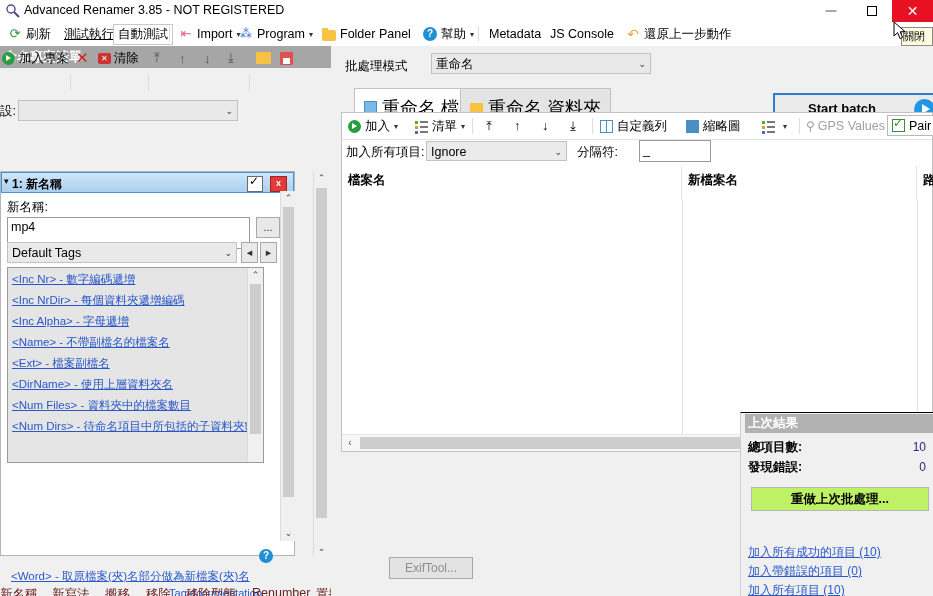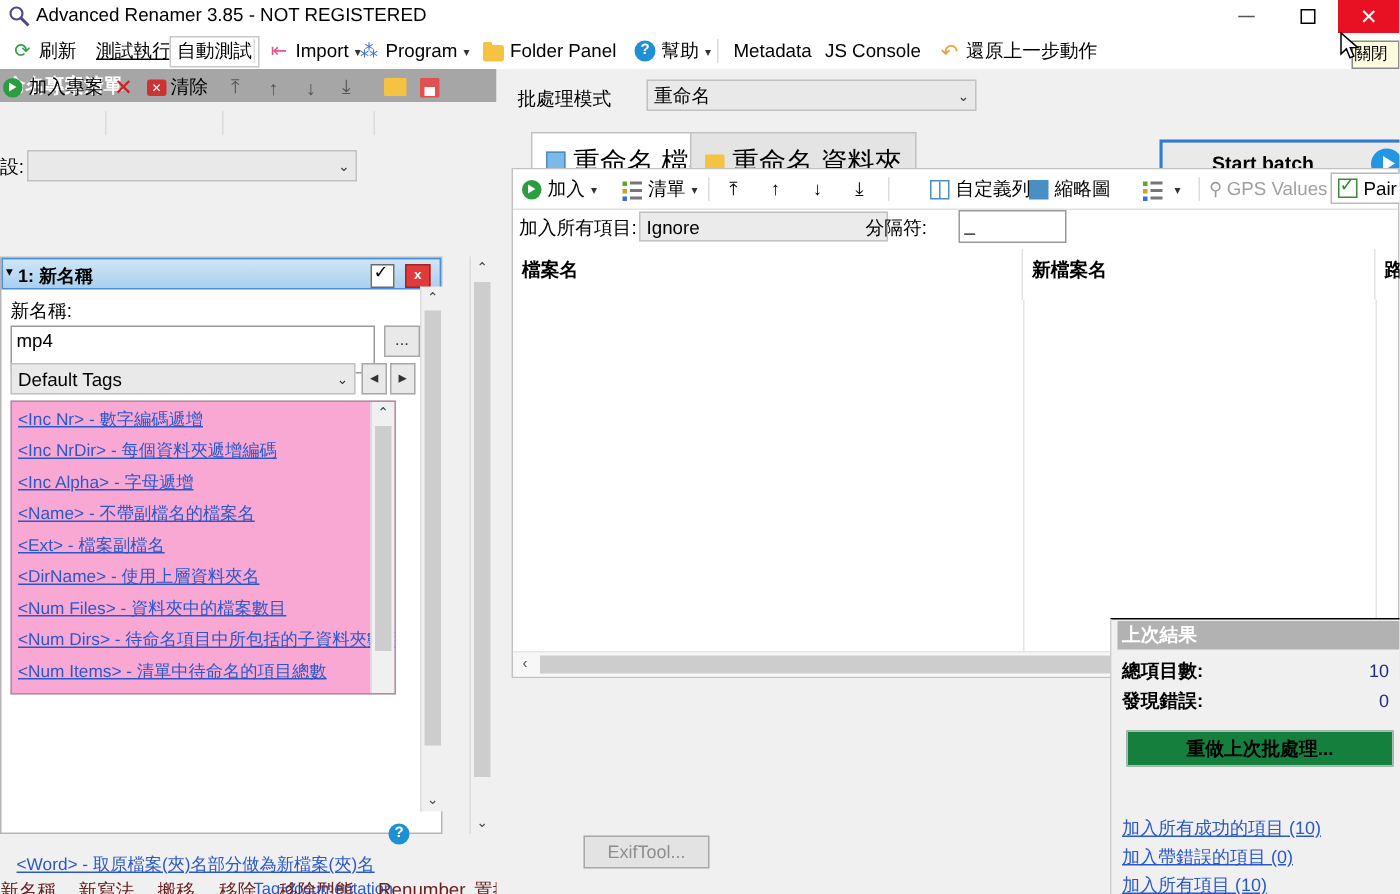--- a/index.html
+++ b/index.html
@@ -69,21 +69,21 @@
   .mh-check:after{content:"✓";position:absolute;left:1px;top:-3px;font-size:12px;color:#000;}
   .mh-close{position:absolute;right:6px;top:3px;width:15px;height:14px;background:#e03b3b;border:1px solid #a92020;
     color:#fff;font-size:9px;text-align:center;line-height:13px;font-weight:bold;}
 
   .lbl{position:absolute;font-size:12.5px;color:#000;}
   .txt{position:absolute;background:#fff;border:1px solid #9a9a9a;box-sizing:border-box;
     font-size:12.5px;line-height:19px;padding-left:3px;}
   .smallbtn{position:absolute;background:#e9e9e9;border:1px solid #a8a8a8;box-sizing:border-box;
     font-size:11px;text-align:center;color:#333;}
 
-  .taglist{position:absolute;left:6px;top:95px;width:257px;height:196px;background:#f9a8d4;border:1px solid #9a9a9a;box-sizing:border-box;overflow:hidden;}
+  .taglist{position:absolute;left:6px;top:95px;width:257px;height:196px;background:#e5e5e5;border:1px solid #9a9a9a;box-sizing:border-box;overflow:hidden;}
   .tagitem{position:absolute;left:4px;font-size:11.5px;color:#2a58c8;text-decoration:underline;white-space:nowrap;}
   .tagdoc{position:absolute;right:4px;bottom:2px;font-size:11px;color:#2a58c8;text-decoration:underline;}
 
   .vscroll{position:absolute;width:15px;background:#f0f0f0;border-left:1px solid #dcdcdc;}
   .vscroll .thumb{position:absolute;left:2px;width:11px;background:#cdcdcd;}
   .vscroll .up,.vscroll .dn{position:absolute;left:0;width:15px;height:15px;font-size:9px;text-align:center;line-height:15px;color:#444;}
   .vscroll .up{top:0;} .vscroll .dn{bottom:0;}
 
   .helpdot{position:absolute;width:14px;height:14px;border-radius:50%;background:#1e90d4;color:#fff;
     font-size:10px;font-weight:bold;text-align:center;line-height:14px;}
@@ -149,21 +149,21 @@
   .exif-btn{position:absolute;left:58px;top:511px;width:84px;height:22px;background:#e3e3e3;
     border:1px solid #a8a8a8;box-sizing:border-box;text-align:center;line-height:21px;font-size:12px;color:#8e8e8e;}
 
   
   .res{position:absolute;left:409px;top:366px;width:193px;height:184px;background:#f0f0f0;
     border-left:1px solid #cfcfcf;border-top:1px solid #000000;}
   .res-head{position:absolute;left:4px;top:1px;width:188px;height:19px;background:#b2b2b2;color:#fff;
     font-size:12.5px;font-weight:bold;line-height:19px;padding-left:3px;box-sizing:border-box;}
   .res-lbl{position:absolute;left:7px;font-size:12.5px;font-weight:bold;}
   .res-val{position:absolute;right:8px;font-size:12px;color:#2a2a7a;}
-  .redo-btn{position:absolute;left:10px;top:74px;width:178px;height:24px;background:#15803d;
+  .redo-btn{position:absolute;left:10px;top:74px;width:178px;height:24px;background:#bef264;
     border:1px solid #b6b6b6;box-sizing:border-box;text-align:center;line-height:23px;font-size:12.5px;font-weight:bold;}
   .res-link{position:absolute;left:7px;font-size:12px;color:#2a58c8;text-decoration:underline;white-space:nowrap;}
 
   
   .cursor{position:absolute;left:893px;top:21px;width:14px;height:20px;z-index:60;}
   .tooltip{position:absolute;left:901px;top:27px;width:32px;height:19px;background:#fffbe0;
     border:1px solid #8a8a8a;box-sizing:border-box;font-size:11px;line-height:17px;padding-left:1px;
     overflow:hidden;white-space:nowrap;z-index:55;}
 </style>
 </head>
@@ -294,21 +294,20 @@
 
       <div class="taglist">
         <div class="tagitem" style="top:4px;">&lt;Inc Nr&gt; - 數字編碼遞增</div>
         <div class="tagitem" style="top:25px;">&lt;Inc NrDir&gt; - 每個資料夾遞增編碼</div>
         <div class="tagitem" style="top:46px;text-decoration:underline;">&lt;Inc Alpha&gt; - 字母遞增</div>
         <div class="tagitem" style="top:67px;">&lt;Name&gt; - 不帶副檔名的檔案名</div>
         <div class="tagitem" style="top:88px;">&lt;Ext&gt; - 檔案副檔名</div>
         <div class="tagitem" style="top:109px;">&lt;DirName&gt; - 使用上層資料夾名</div>
         <div class="tagitem" style="top:130px;">&lt;Num Files&gt; - 資料夾中的檔案數目</div>
         <div class="tagitem" style="top:151px;">&lt;Num Dirs&gt; - 待命名項目中所包括的子資料夾數目</div>
-        <div class="tagitem" style="top:172px;">&lt;Num Items&gt; - 清單中待命名的項目總數</div>
         <div class="vscroll" style="right:0;top:0;height:196px;">
           <div class="up">⌃</div>
           <div class="thumb" style="top:16px;height:150px;"></div>
         </div>
       </div>
       <div class="tagitem" style="left:10px;top:397px;position:absolute;">&lt;Word&gt; - 取原檔案(夾)名部分做為新檔案(夾)名</div>
       <div class="tagdoc" style="top:415px;right:32px;">Tag documentation</div>
 
       <div class="helpdot" style="left:258px;top:377px;">?</div>
     </div>
@@ -376,21 +375,21 @@
           <span class="ico-list ico-bul"></span>
             <span>清單</span>
             <span class="caret">▾</span>
         </div>
         <div class="vsep" style="left:130px;"></div>
         <div class="t2 arrow-btn" style="left:136px;width:22px;justify-content:center;">⤒</div>
         <div class="t2 arrow-btn" style="left:164px;width:22px;justify-content:center;">↑</div>
         <div class="t2 arrow-btn" style="left:192px;width:22px;justify-content:center;">↓</div>
         <div class="t2 arrow-btn" style="left:220px;width:22px;justify-content:center;">⤓</div>
         <div class="vsep" style="left:250px;"></div>
-        <div class="t2" style="left:258px;margin-left:20px;">
+        <div class="t2" style="left:258px;">
           <span class="ico-list ico-cols"></span>
             <span>自定義列</span>
         </div>
         <div class="t2" style="left:344px;">
           <span class="ico-list ico-img"></span>
             <span>縮略圖</span>
         </div>
         <div class="t2" style="left:420px;">
           <span class="ico-list ico-bul"></span>
             <span class="caret">▾</span>
@@ -401,21 +400,21 @@
             <span style="margin-left:3px;">GPS Values</span>
         </div>
         <div class="t2 boxed" style="left:545px;">
           <span class="ico-chk"></span>
             <span>Pair renaming</span>
         </div>
       </div>
 
       <div class="rule-row">
         <div class="lbl" style="left:4px;top:4px;">加入所有項目:</div>
-        <div class="cmb" style="left:84px;top:1px;width:166px;height:20px;background:#ebebeb;">
+        <div class="cmb" style="left:84px;top:1px;width:141px;height:20px;background:#ebebeb;">
           <span>Ignore</span>
           <span class="cv">⌄</span>
         </div>
         <div class="lbl" style="left:235px;top:4px;">分隔符:</div>
         <div class="txt" style="left:297px;top:0px;width:72px;height:22px;">
           <span>_</span>
         </div>
       </div>
 
       <div class="hdr-row">

